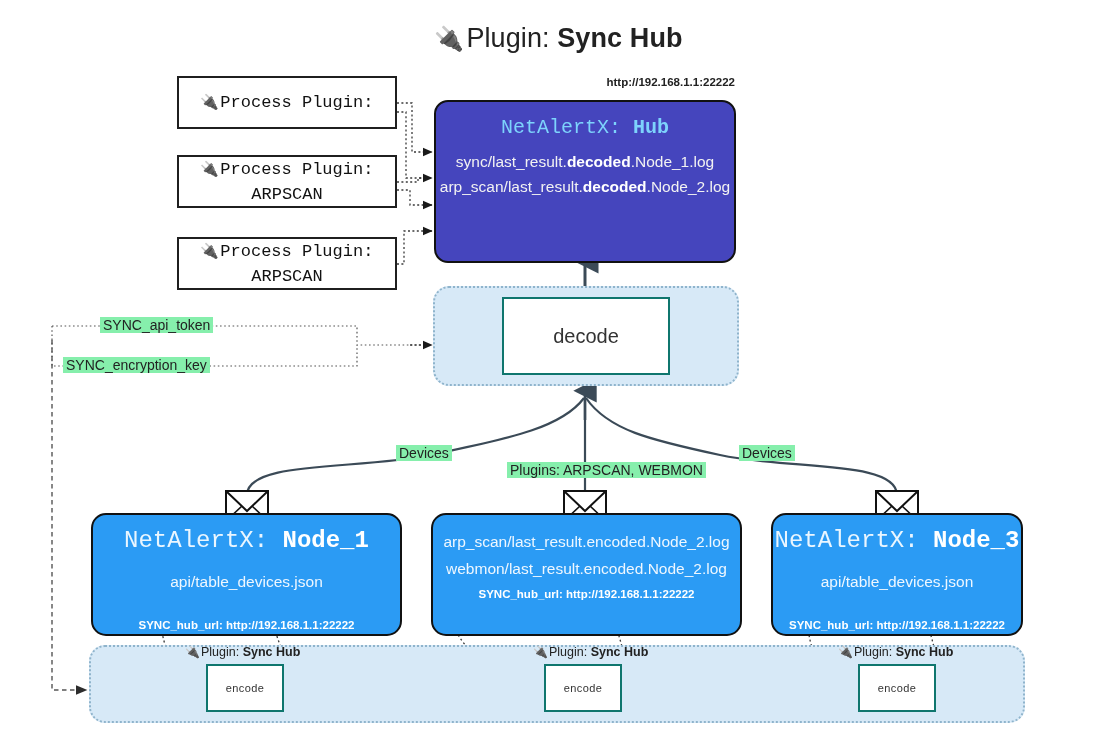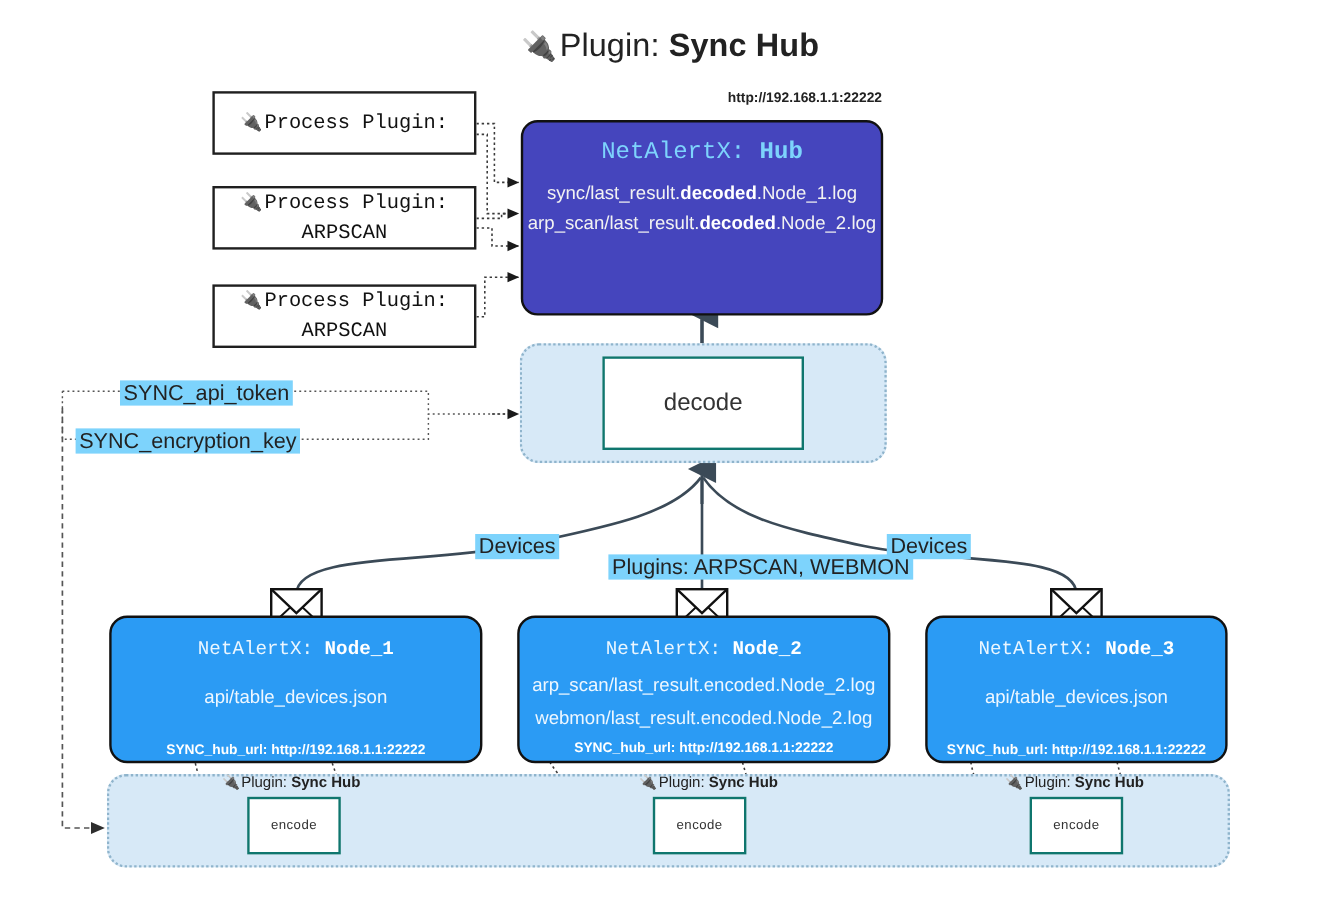--- a/index.html
+++ b/index.html
@@ -44,27 +44,27 @@
             display:flex;align-items:center;justify-content:center;
             font-family:"Liberation Sans",sans-serif;color:#333;}
   .decodebox{font-size:20px;}
   .encodebox{font-size:11px;letter-spacing:0.4px;}
 
   
   .nodebox{background:#2b9bf4;border:2.5px solid #111;border-radius:15px;
            display:flex;flex-direction:column;align-items:center;
            padding-top:11px;color:#fff;}
   .nodebox .ntitle{font-family:"Liberation Mono","DejaVu Sans Mono",monospace;
-                   font-size:16px;line-height:30px;color:#eaf6ff;}
+                   font-size:24px;line-height:30px;color:#eaf6ff;}
   .nodebox .ntitle b{font-weight:bold;color:#fff;}
   .nodebox .nrow{font-size:15.5px;line-height:27px;color:#eef7ff;white-space:nowrap;}
   .nodebox .nurl{font-size:11.5px;font-weight:bold;color:#fff;white-space:nowrap;}
 
   
-  .elabel{position:absolute;font-size:18px;color:#222;background:#7dd3fc;
+  .elabel{position:absolute;font-size:14px;color:#222;background:#86efac;
           padding:0 3px;white-space:nowrap;}
   .plabel{position:absolute;font-size:12.5px;color:#222;white-space:nowrap;}
   .plabel b{font-weight:bold;}
   .plabel .plug{font-family:"DejaVu Sans",sans-serif;font-size:12px;margin-right:1px;}
 </style>
 </head>
 <body>
 
 <div id="canvas">
 
@@ -177,23 +177,20 @@
 
   <div class="node nodebox" style="left:91px;top:513px;width:311px;height:123px;">
     <div class="ntitle">
       <span>NetAlertX:</span> <b>Node_1</b>
     </div>
     <div class="nrow" style="margin-top:12px;">api/table_devices.json</div>
     <div class="nurl" style="margin-top:24px;">SYNC_hub_url: http://192.168.1.1:22222</div>
   </div>
 
   <div class="node nodebox" style="left:431px;top:513px;width:311px;height:123px;">
-    <div class="ntitle">
-      <span>NetAlertX:</span> <b>Node_2</b>
-    </div>
     <div class="nrow" style="margin-top:2px;">arp_scan/last_result.encoded.Node_2.log</div>
     <div class="nrow">webmon/last_result.encoded.Node_2.log</div>
     <div class="nurl" style="margin-top:6px;">SYNC_hub_url: http://192.168.1.1:22222</div>
   </div>
 
   <div class="node nodebox" style="left:771px;top:513px;width:252px;height:123px;">
     <div class="ntitle">
       <span>NetAlertX:</span> <b>Node_3</b>
     </div>
     <div class="nrow" style="margin-top:12px;">api/table_devices.json</div>

